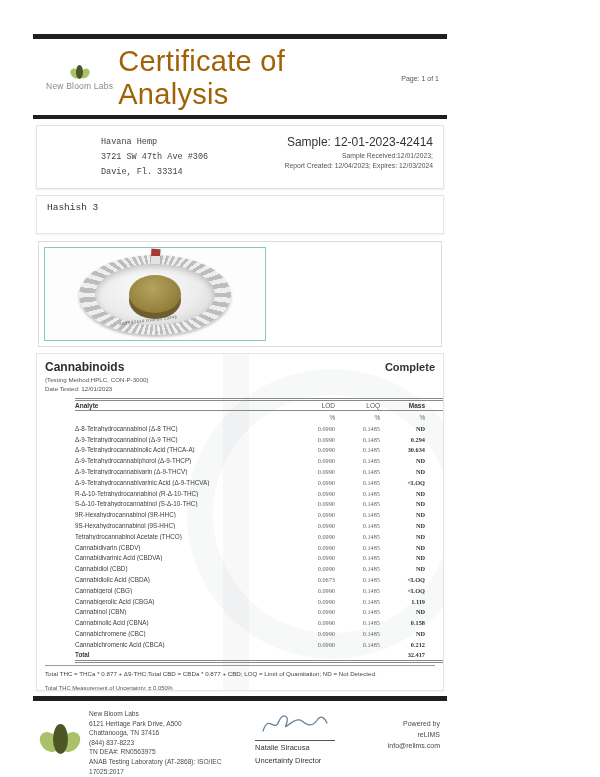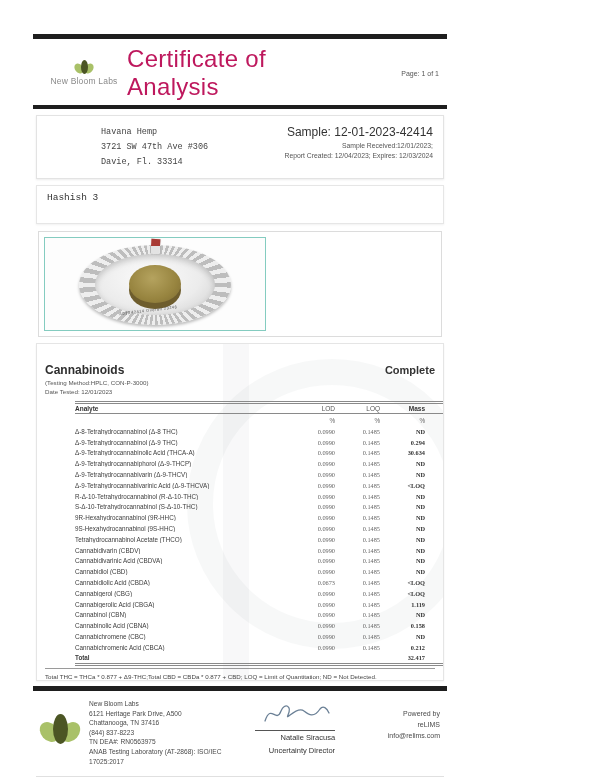--- a/index.html
+++ b/index.html
@@ -12,21 +12,21 @@
 
   
   .hdr { display:flex; align-items:center; justify-content:space-between; margin:0 33px; padding:6px 8px 4px 8px; }
   .brand { width:90px; text-align:center; }
   .brand-name { font-size:8.5px; color:#8a8a8a; margin-top:1px; letter-spacing:.2px; }
   .bloom { position:relative; width:20px; height:15px; margin:0 auto; }
   .bloom .leaf { position:absolute; border-radius:50%; }
   .bloom .l-left  { width:8px; height:11px; left:1px; top:3px; background:#a9c168; transform:rotate(-38deg); }
   .bloom .l-right { width:8px; height:11px; right:1px; top:3px; background:#a9c168; transform:rotate(38deg); }
   .bloom .l-mid   { width:7px; height:14px; left:6.5px; top:0; background:#4c5624; }
-  .coa-title { font-size:24px; font-weight:400; color:#be185d; letter-spacing:.3px; }
+  .coa-title { font-size:29px; font-weight:400; color:#a16207; letter-spacing:.3px; }
   .page-num { width:90px; text-align:right; font-size:7px; color:#555; }
 
   
   .sample-box { margin:6px 36px 0 36px; border:1px solid #e3e3e3; box-shadow:0 1px 2px rgba(0,0,0,.08); background:#fff; display:flex; justify-content:space-between; padding:9px 10px 12px 12px; height:64px; }
   .customer { margin-left:52px; font-family:Liberation Mono, monospace; font-size:8.5px; color:#444; line-height:15px; }
   .sample-meta { text-align:right; }
   .sample-id { font-size:12px; color:#333;margin-left:16px; }
   .sample-meta .tiny { font-size:6.8px; color:#555; margin-top:3px; }
 
   
@@ -51,21 +51,21 @@
   .sum-box { border:1px solid #6ec4b6; display:flex; flex-direction:column; align-items:center; justify-content:center; background:#fff; }
   .sum-val { font-family:"Liberation Serif", serif; font-weight:700; font-size:12px; color:#222; }
   .sum-lbl { font-size:8.8px; color:#3d3d3d; margin-top:4px; }
 
   
   .cann { position:relative; margin:6px 36px 0 36px; border:1px solid #e5e5e5; box-shadow:0 1px 2px rgba(0,0,0,.05); padding:6px 8px 4px 8px; height:338px; background:#fff; overflow:hidden; }
   .wm { position:absolute; pointer-events:none; }
   .wm-ring { left:150px; top:15px; width:290px; height:290px; border-radius:50%; border:26px solid rgba(110,120,130,.055); }
   .wm-stem-a { left:186px; top:0; width:26px; height:338px; background:rgba(110,120,130,.05); }
   .wm-stem-b { left:466px; top:25px; width:22px; height:230px; background:rgba(110,120,130,.05); }
-  .cann-head { display:flex; justify-content:space-between; align-items:baseline; position:relative;margin-top:13px; }
+  .cann-head { display:flex; justify-content:space-between; align-items:baseline; position:relative; }
   .cann-title { font-size:12px; font-weight:700; color:#2e2e2e; }
   .cann-status { font-size:11px; color:#333;font-weight:bold; }
   .cann-meta { font-size:6.2px; color:#555; margin-top:2px; position:relative; }
 
   .tbl { position:relative; margin:6px 0 0 30px; width:452px; font-size:6.3px; }
   .trow, .thead, .tunits, .ttotal { display:grid; grid-template-columns:211px 49px 45px 45px 45px 57px; align-items:center; }
   .thead { height:13px; border-top:3px double #8a8a8a; border-bottom:1px solid #8a8a8a; font-size:6.5px; }
   .thead .h { color:#555; }
   .thead .h.b { font-weight:700; color:#333; }
   .tunits { height:12px; color:#777; }
@@ -86,21 +86,21 @@
   
   .foot-bar { margin-top:5px; }
   .footer { display:flex; margin:5px 40px 0 40px; }
   .f-logo { width:56px; padding-top:18px; }
   .bloom-lg { position:relative; width:40px; height:32px; }
   .bloom-lg .leaf { position:absolute; border-radius:50%; }
   .bloom-lg .l-left  { width:17px; height:22px; left:1px; top:7px; background:#a9c168; transform:rotate(-42deg); }
   .bloom-lg .l-right { width:17px; height:22px; right:1px; top:7px; background:#a9c168; transform:rotate(42deg); }
   .bloom-lg .l-mid   { width:15px; height:30px; left:12.5px; top:0; background:#4c5624; }
   .f-address { font-size:6.6px; color:#4a4a4a; line-height:9.6px; padding-top:3px; width:190px; }
-  .f-sign { flex:1; text-align:right; padding-top:4px; }
+  .f-sign { flex:1; text-align:left; padding-top:4px; }
   .sig-line { width:80px; margin:0 auto; border-bottom:1px solid #555; }
   .f-signer { font-size:7.5px; color:#333; margin-top:2px; }
   .f-title { font-size:7.5px; color:#333; margin-top:4px; }
   .f-lims { width:120px; text-align:right; font-size:7px; color:#4a4a4a; line-height:11px; padding-top:12px; }
   .divider { border-top:1px solid #e0e0e0; margin:10px 36px 0 36px; }
   .disclaimer { margin:8px 40px 0 40px; font-size:7px; color:#444; line-height:11px; text-align:justify; }
 </style>
 </head>
 <body>
 

